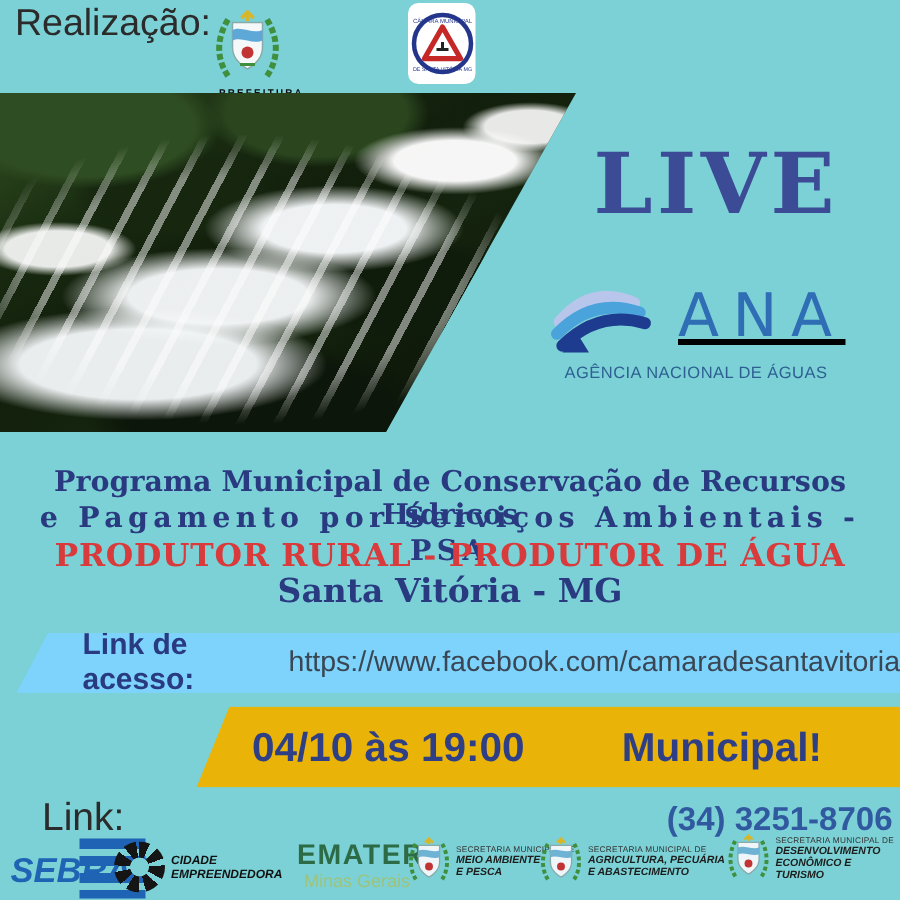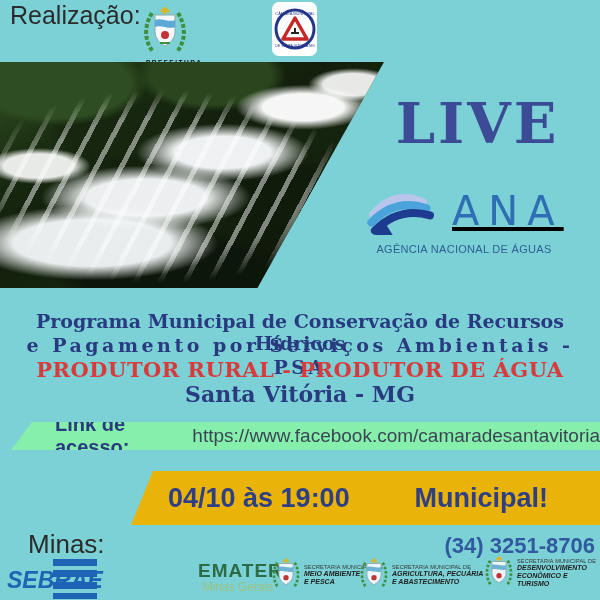--- a/index.html
+++ b/index.html
@@ -46,21 +46,21 @@
   .ana-sub{margin-top:5px;font-size:11px;color:#2e5f93;letter-spacing:.3px;text-align:center;width:196px;}
 
   
   .t-line{position:absolute;left:0;width:600px;text-align:center;font-family:"DejaVu Serif",serif;font-weight:bold;}
   .t1{top:310px;font-size:19px;color:#293a80;}
   .t2{top:334px;font-size:19px;color:#293a80;letter-spacing:3.5px;}
   .t3{top:357px;font-size:21px;color:#d93a3c;letter-spacing:.5px;}
   .t4{top:381px;font-size:22px;color:#293a80;}
 
   
-  .link-band{position:absolute;left:0;top:422px;width:600px;height:28px;background:#86efac;
+  .link-band{position:absolute;left:0;top:422px;width:600px;height:40px;background:#7dd3fc;
              clip-path:polygon(32px 0,600px 0,600px 100%,11px 100%);
              display:flex;align-items:center;padding-left:55px;box-sizing:border-box;}
   .link-label{font-size:20px;font-weight:bold;color:#293a80;margin-right:7px;}
   .link-url{font-size:19px;color:#3a4654;}
   .date-band{position:absolute;left:0;top:471px;width:600px;height:54px;background:#eab308;
              clip-path:polygon(153px 0,600px 0,600px 100%,131px 100%);
              display:flex;align-items:center;box-sizing:border-box;}
   .datetime{margin-left:168px;font-size:27px;font-weight:bold;color:#2e3f86;}
   .cta{margin-left:auto;margin-right:52px;font-size:27px;font-weight:bold;color:#2e3f86;}
 
@@ -155,28 +155,35 @@
   <div class="link-band">
     <span class="link-label">Link de acesso:</span>
     <span class="link-url">https://www.facebook.com/camaradesantavitoria</span>
   </div>
 
   <div class="date-band">
     <span class="datetime">04/10 às 19:00</span>
     <span class="cta">Municipal!</span>
   </div>
 
-  <div class="apoio">Minas:</div>
+  <div class="apoio">Link:</div>
   <div class="phone">(34) 3251-8706</div>
 
   <div class="sebrae">
     <div class="bars"></div>
     <div class="txt">SEBRAE</div>
   </div>
 
+  <div class="cidade">
+    <div class="pinwheel"></div>
+    <div class="cidade-text">
+      <div class="l1">CIDADE</div>
+      <div class="l2">EMPREENDEDORA</div>
+    </div>
+  </div>
 
   <div class="emater">
     <div class="nm">EMATER</div>
     <div class="sb">Minas Gerais</div>
   </div>
 
   <div class="secretaria sec1">
     <svg width="30" height="36" viewBox="0 0 34 40">
       <path d="M7 6 C2 15 2 26 8 34" stroke="#3f8f3f" fill="none" stroke-width="3" stroke-dasharray="3 2"></path>
       <path d="M27 6 C32 15 32 26 26 34" stroke="#3f8f3f" fill="none" stroke-width="3" stroke-dasharray="3 2"></path>

